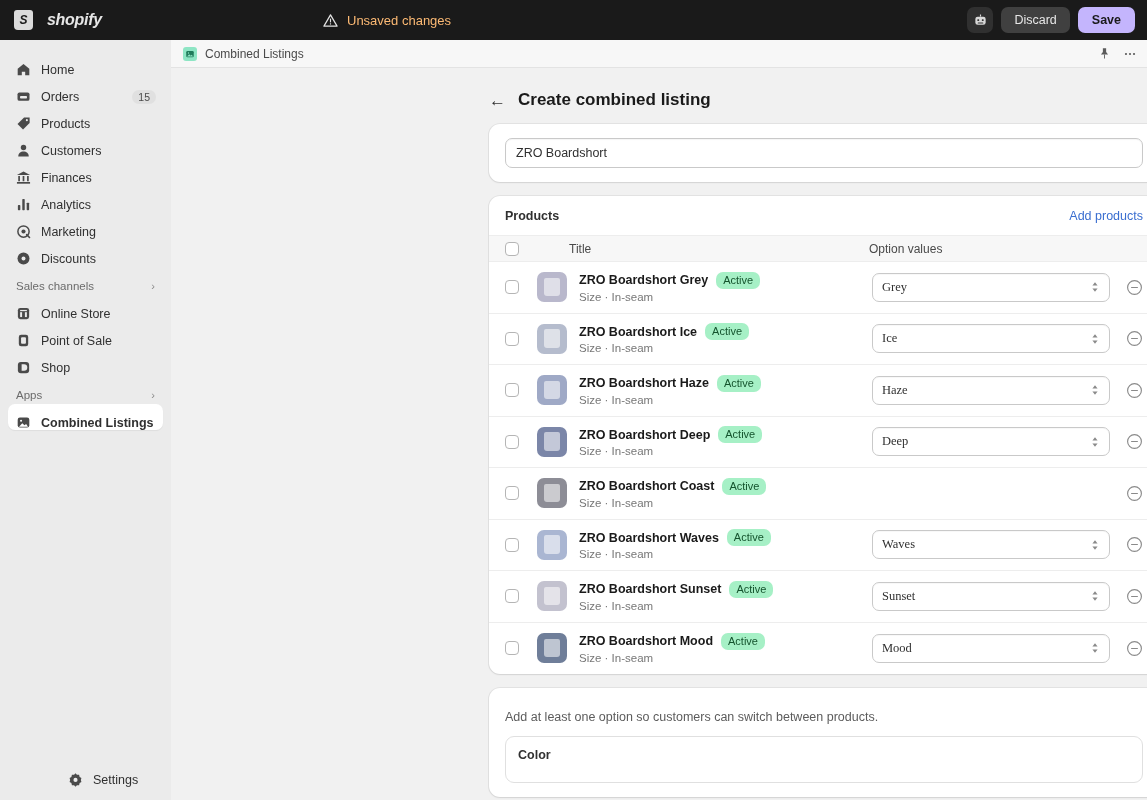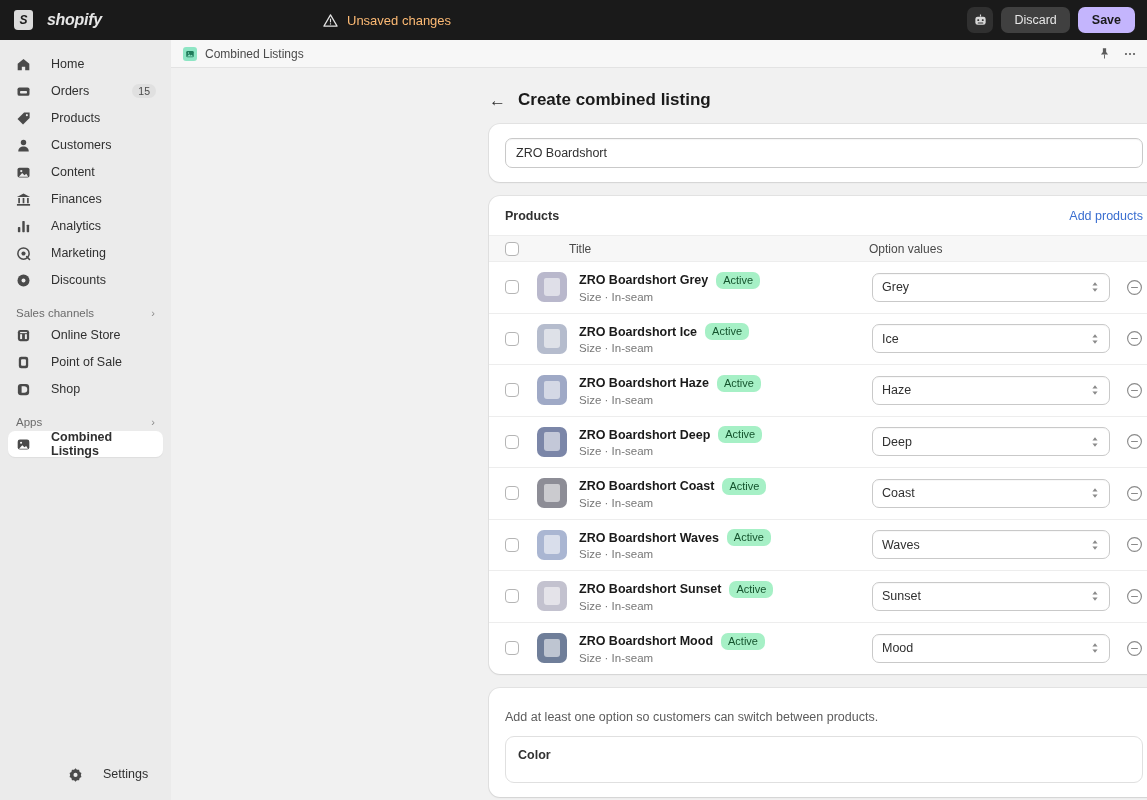--- a/index.html
+++ b/index.html
@@ -69,21 +69,21 @@
   }
 
   
   .sidebar {
     position: absolute; top: 40px; left: 0;
     width: 171px; height: 760px;
     background: #ebebeb;
     padding-top: 10px;
   }
   .nav-item {
-    display: flex; align-items: center; gap: 20px;
+    display: flex; align-items: flex-end; gap: 10px;
     height: 26px; margin: 1px 8px;
     padding: 0 8px; border-radius: 7px;
     font-size: 12.5px; color: #303030; cursor: pointer;
     position: relative;
   }
   .nav-item.active {
     background: #ffffff; font-weight: 600;
     box-shadow: 0 1px 1px rgba(0,0,0,.06);
   }
   .nav-ico { width: 15px; height: 15px; flex: none; display: block; }
@@ -202,20 +202,21 @@
   .psub { font-size: 11.5px; color: #777; margin-top: 2px; }
 
   .sel-wrap { margin-left: auto; display: flex; align-items: center; gap: 16px; }
   .sel {
     width: 238px; height: 29px;
     border: 1px solid #c9c9c9; border-radius: 7px;
     background: #fff; display: flex; align-items: center;
     padding: 0 9px; font-size: 12.5px; color: #303030;
     cursor: pointer;
     box-shadow: inset 0 1px 1px rgba(0,0,0,.03);
+    font-family: Liberation Serif, serif;
   }
   .stepper { margin-left: auto; display: block; }
   .remove-btn { cursor: pointer; display: block; flex: none; }
 
   .opt-desc { font-size: 12.5px; color: #5c5c5c; margin: 8px 0 12px 0; }
   .opt-box {
     border: 1px solid #e0e0e0; border-radius: 9px;
     padding: 11px 12px 12px 12px;
   }
   .opt-name { font-size: 12.5px; font-weight: bold; color: #303030; margin-bottom: 8px; }
@@ -280,28 +281,20 @@
   </div>
 
   <div class="nav-item">
     <svg class="nav-ico" viewBox="0 0 16 16">
       <circle cx="8" cy="4.8" r="2.9" fill="#4a4a4a"></circle>
       <path d="M2.4 14.3 C2.4 10.9 4.9 9 8 9 C11.1 9 13.6 10.9 13.6 14.3 Z" fill="#4a4a4a"></path>
     </svg>
     <span>Customers</span>
   </div>
 
-  <div class="nav-item">
-    <svg class="nav-ico" viewBox="0 0 16 16">
-      <rect x="1.6" y="2.8" width="12.8" height="10.4" rx="2" fill="#4a4a4a"></rect>
-      <circle cx="5.6" cy="6.4" r="1.2" fill="#ebebeb"></circle>
-      <path d="M3 12.4 L6.6 8.6 L9 11 L11 9.4 L13 12.4 Z" fill="#ebebeb"></path>
-    </svg>
-    <span>Content</span>
-  </div>
 
   <div class="nav-item">
     <svg class="nav-ico" viewBox="0 0 16 16">
       <path d="M8 1.6 L15 5.4 H1 Z" fill="#4a4a4a"></path>
       <rect x="2.4" y="6.4" width="1.8" height="5.6" fill="#4a4a4a"></rect>
       <rect x="7.1" y="6.4" width="1.8" height="5.6" fill="#4a4a4a"></rect>
       <rect x="11.8" y="6.4" width="1.8" height="5.6" fill="#4a4a4a"></rect>
       <rect x="1" y="12.8" width="14" height="1.8" fill="#4a4a4a"></rect>
     </svg>
     <span>Finances</span>
@@ -549,27 +542,20 @@
               <i></i>
             </span>
             <span class="pinfo">
               <span class="pname-row">
                 <span class="pname">ZRO Boardshort Coast</span>
                 <span class="badge">Active</span>
               </span>
               <span class="psub" style="display:block">Size · In-seam</span>
             </span>
             <span class="sel-wrap">
-              <span class="sel">
-                <span>Coast</span>
-                <svg class="stepper" width="10" height="14" viewBox="0 0 10 14">
-                  <path d="M5 2.2 L7.6 5.4 H2.4 Z" fill="#8a8a8a"></path>
-                  <path d="M5 11.8 L2.4 8.6 H7.6 Z" fill="#8a8a8a"></path>
-                </svg>
-              </span>
               <svg class="remove-btn" width="17" height="17" viewBox="0 0 18 18">
                 <circle cx="9" cy="9" r="7.3" fill="none" stroke="#8a8a8a" stroke-width="1.2"></circle>
                 <rect x="5.3" y="8.4" width="7.4" height="1.2" rx=".6" fill="#8a8a8a"></rect>
               </svg>
             </span>
           </div>
           <div class="prow">
             <span class="cb"></span>
             <span class="thumb" style="background:#aab6d2">
               <i></i>

